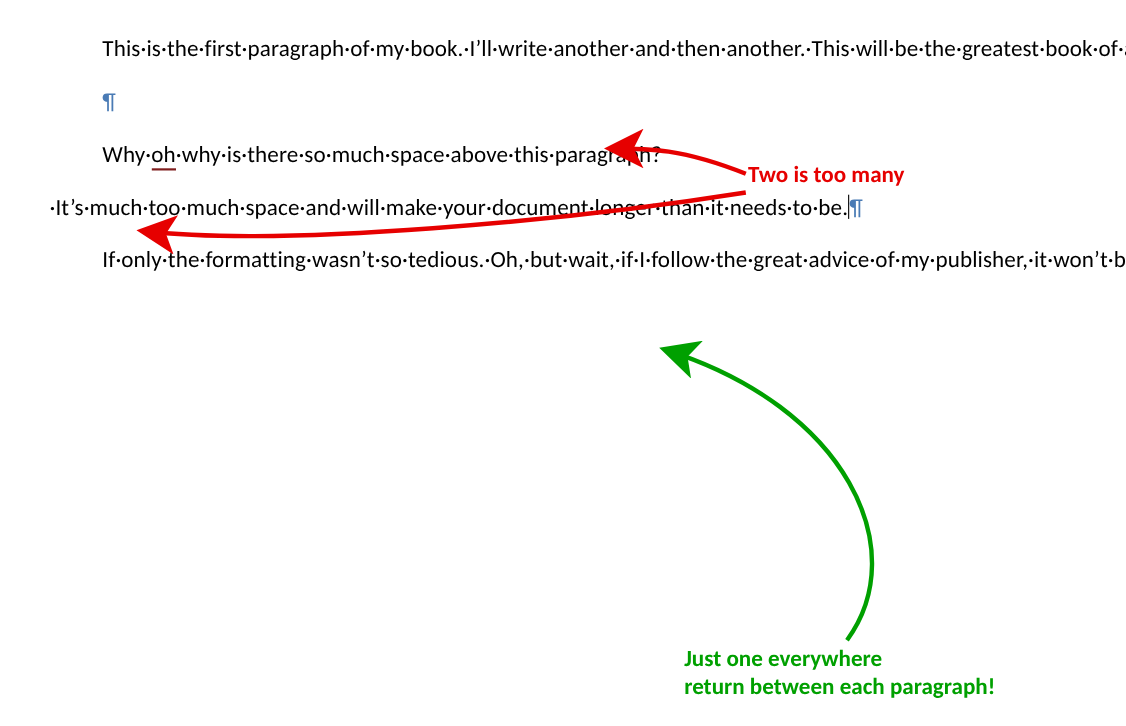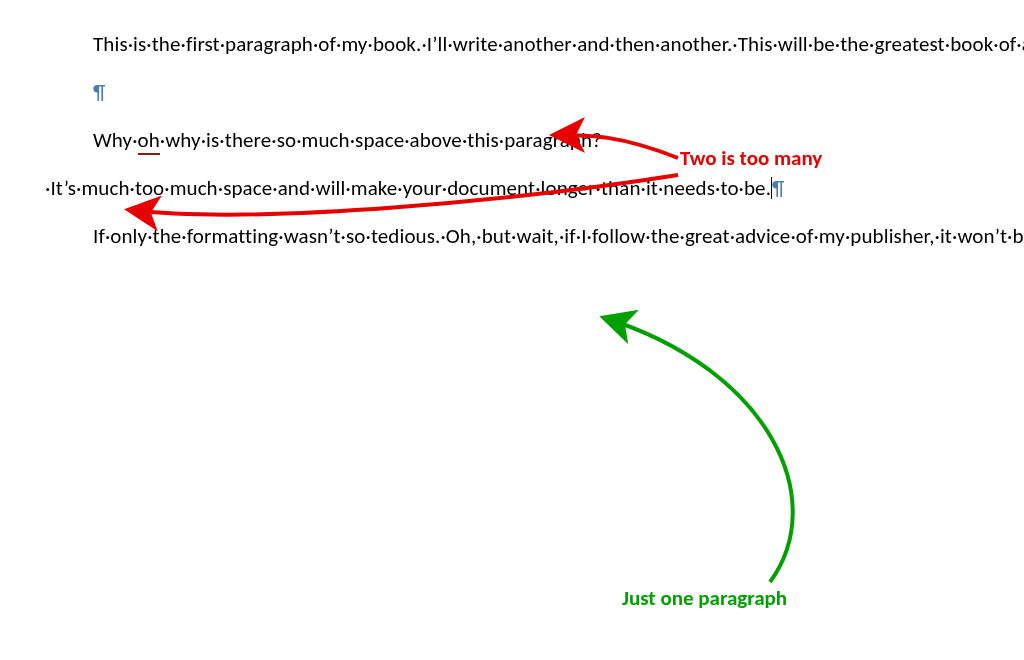--- a/index.html
+++ b/index.html
@@ -95,21 +95,22 @@
       </marker>
     </defs>
     <path d="M 678 158  C 620 135, 590 135, 555 135" fill="none" stroke="#e60000" stroke-width="4" marker-end="url(#ah-red)"></path>
   </svg>
 
   <svg class="arrow" style="left:0; top:0;" width="1024" height="660">
     <path d="M 678 175  C 520 200, 260 225, 130 210" fill="none" stroke="#e60000" stroke-width="4" marker-end="url(#ah-red)"></path>
   </svg>
 
   <div class="callout green" style="left:622px; top:585px;">
-    <span>Just one paragraph</span><br>
+    <span>Just one everywhere</span><br>
+    <span>return between each paragraph!</span>
   </div>
 
   <svg class="arrow" style="left:0; top:0;" width="1024" height="660">
     <defs>
       <marker id="ah-green" viewBox="0 0 12 12" refX="10" refY="6" markerWidth="9" markerHeight="9" orient="auto">
         <path d="M0,0 L12,6 L0,12 L3,6 Z" fill="#00a000"></path>
       </marker>
     </defs>
     <path d="M 770 582  C 830 500, 770 370, 605 318" fill="none" stroke="#00a000" stroke-width="4" marker-end="url(#ah-green)"></path>
   </svg>

